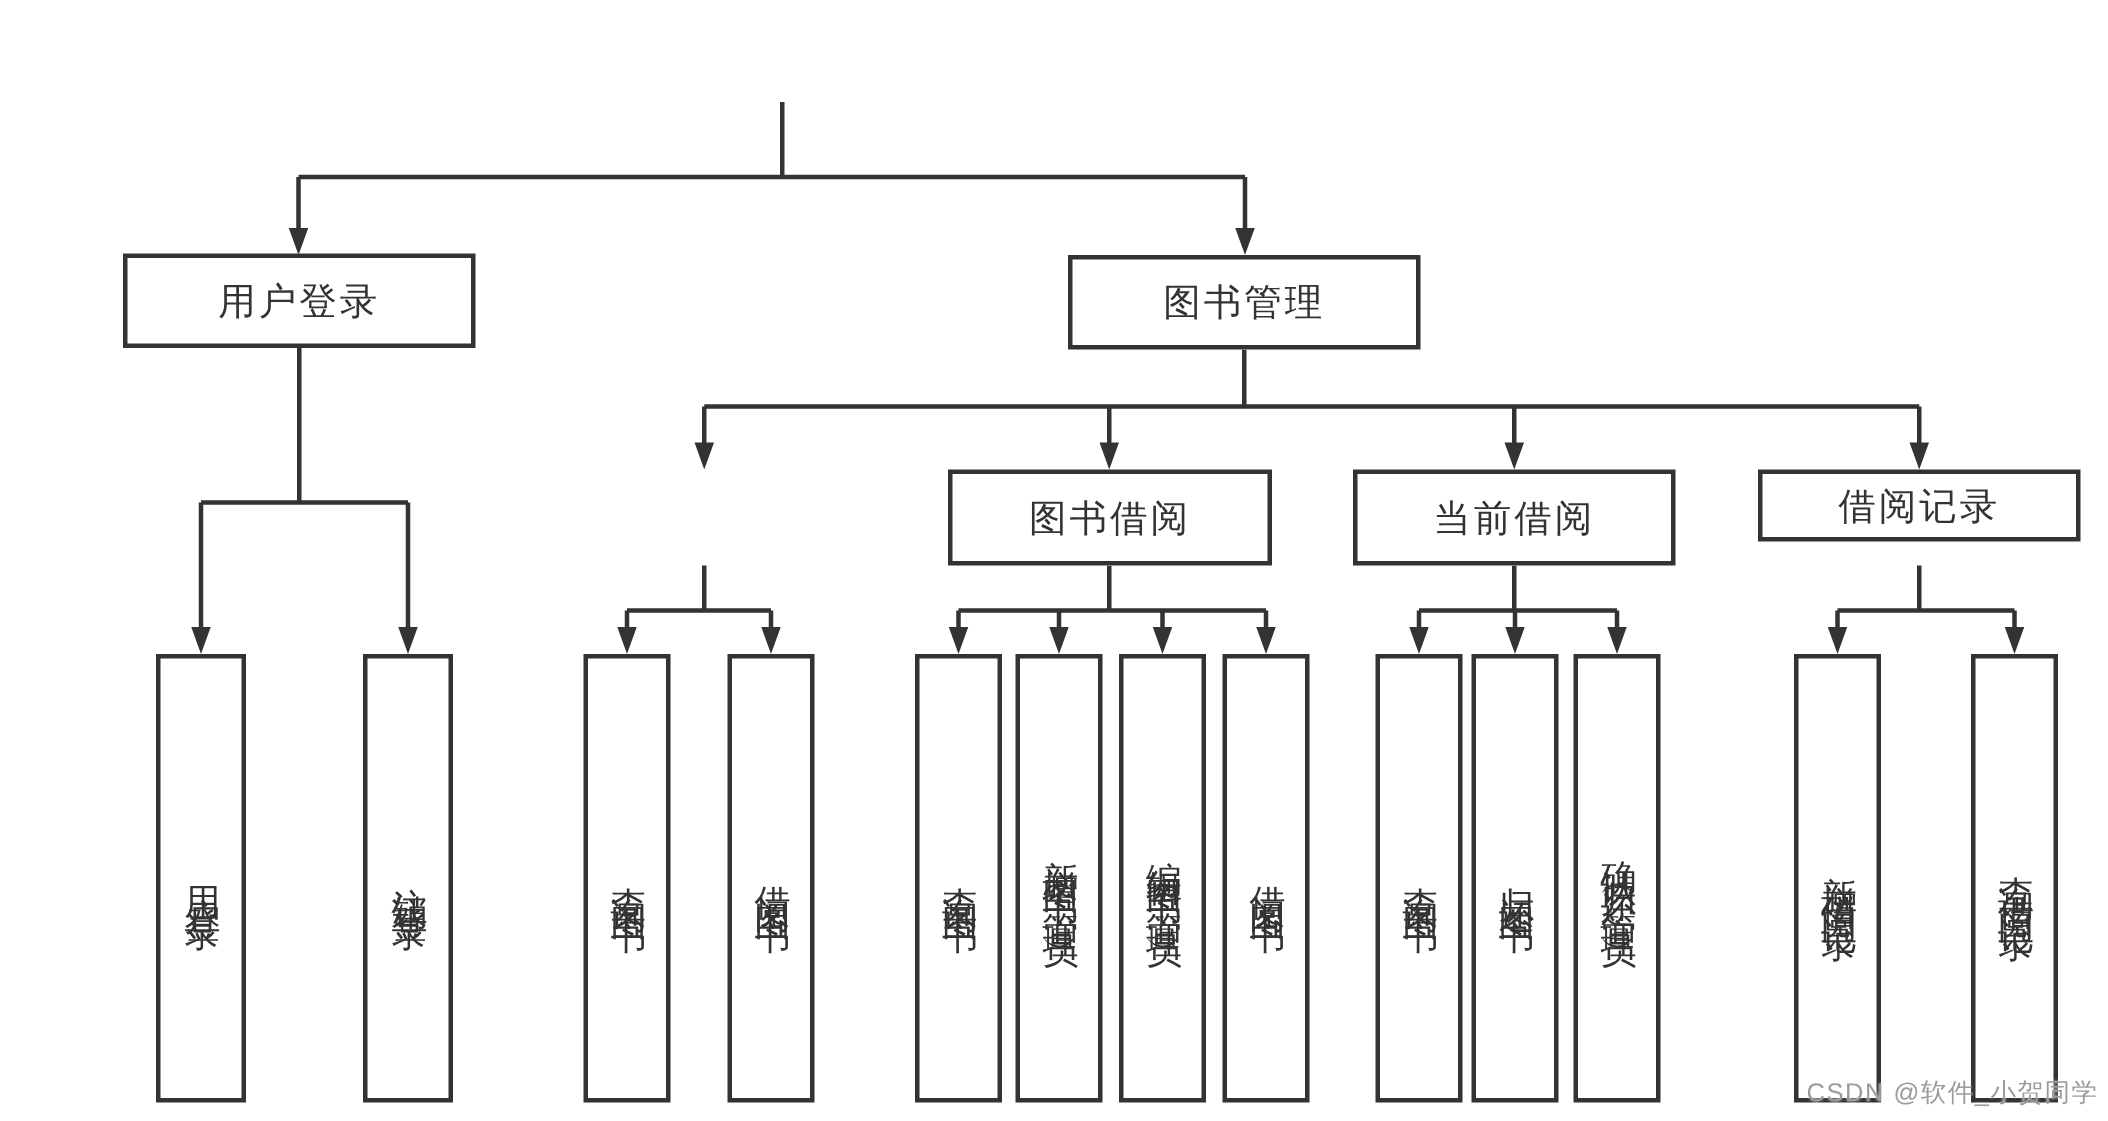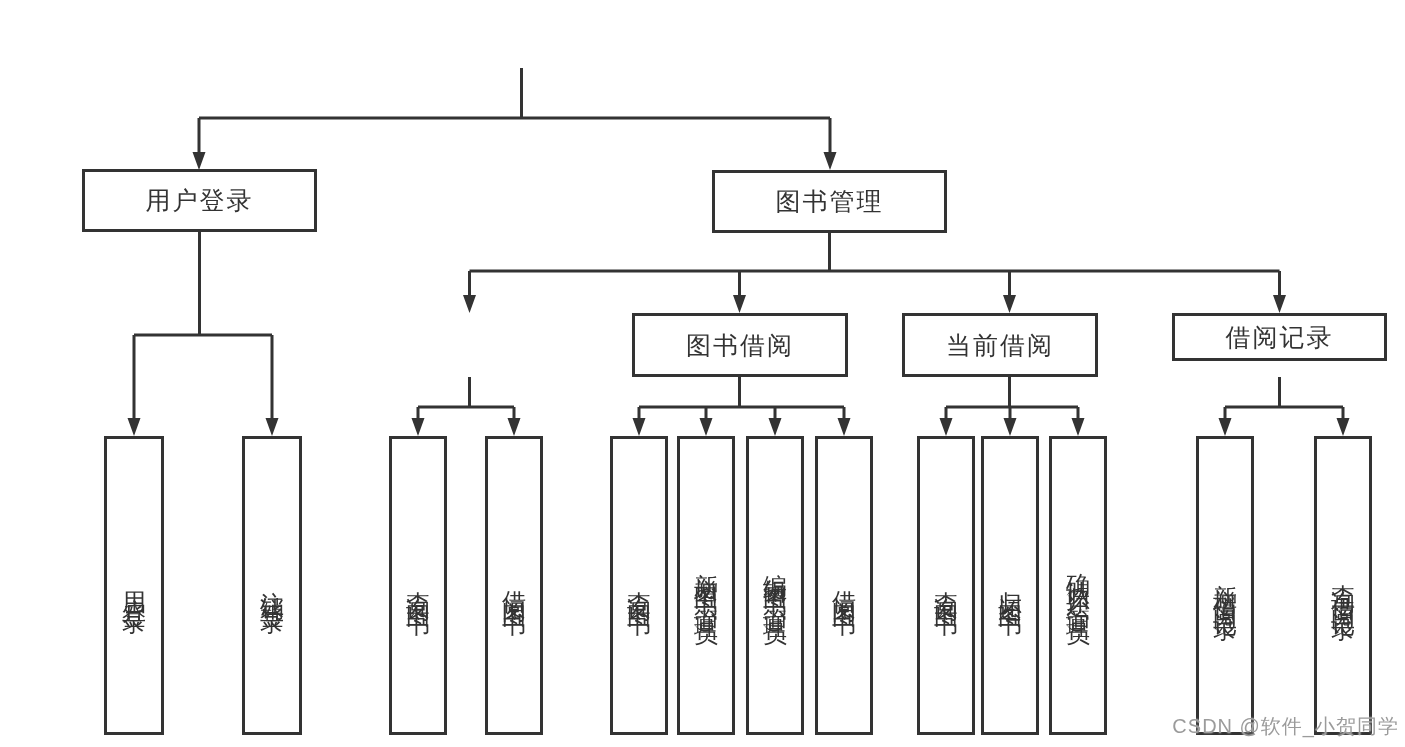--- a/index.html
+++ b/index.html
@@ -44,21 +44,21 @@
     writing-mode: vertical-rl;
     text-orientation: mixed;
     font-size: 24px;
     letter-spacing: 7px;
     line-height: 1;
   }
   .watermark {
     position: absolute;
     right: 6px;
     bottom: 7px;
-    font-size: 20px;
+    font-size: 17px;
     letter-spacing: 1px;
     color: var(--watermark, #9b9b9b);
     text-shadow: 0 0 2px rgba(255,255,255,0.9);
     z-index: 10;
     white-space: nowrap;
   }
 </style>
 </head>
 <body>
 
@@ -86,21 +86,21 @@
 
     <path class="line" d="M1279.5 377 V407 M1225 407 H1343 M1225 407 V419 M1343 407 V419"></path>
     <path class="arrow" d="M1218.5 418 L1231.5 418 L1225 436 Z M1336.5 418 L1349.5 418 L1343 436 Z"></path>
   </svg>
 
 
   <div class="box hbox" style="left:82px; top:169px; width:235px; height:63px;">用户登录</div>
   <div class="box hbox" style="left:712px; top:170px; width:235px; height:63px;">图书管理</div>
 
   <div class="box hbox" style="left:632px; top:313px; width:216px; height:64px;">图书借阅</div>
-  <div class="box hbox" style="left:902px; top:313px; width:196px; height:64px;">当前借阅</div>
+  <div class="box hbox" style="left:902px; top:313px; width:215px; height:64px;">当前借阅</div>
   <div class="box hbox" style="left:1172px; top:313px; width:215px; height:48px;">借阅记录</div>
 
   <div class="box vbox" style="left:104px; top:436px; width:60px; height:299px;">用户登录</div>
   <div class="box vbox" style="left:242px; top:436px; width:60px; height:299px;">注销登录</div>
 
   <div class="box vbox" style="left:389px; top:436px; width:58px; height:299px;">查询图书</div>
   <div class="box vbox" style="left:485px; top:436px; width:58px; height:299px;">借阅图书</div>
 
   <div class="box vbox" style="left:610px; top:436px; width:58px; height:299px;">查询图书</div>
   <div class="box vbox" style="left:677px; top:436px; width:58px; height:299px;">新增图书（管理员）</div>

